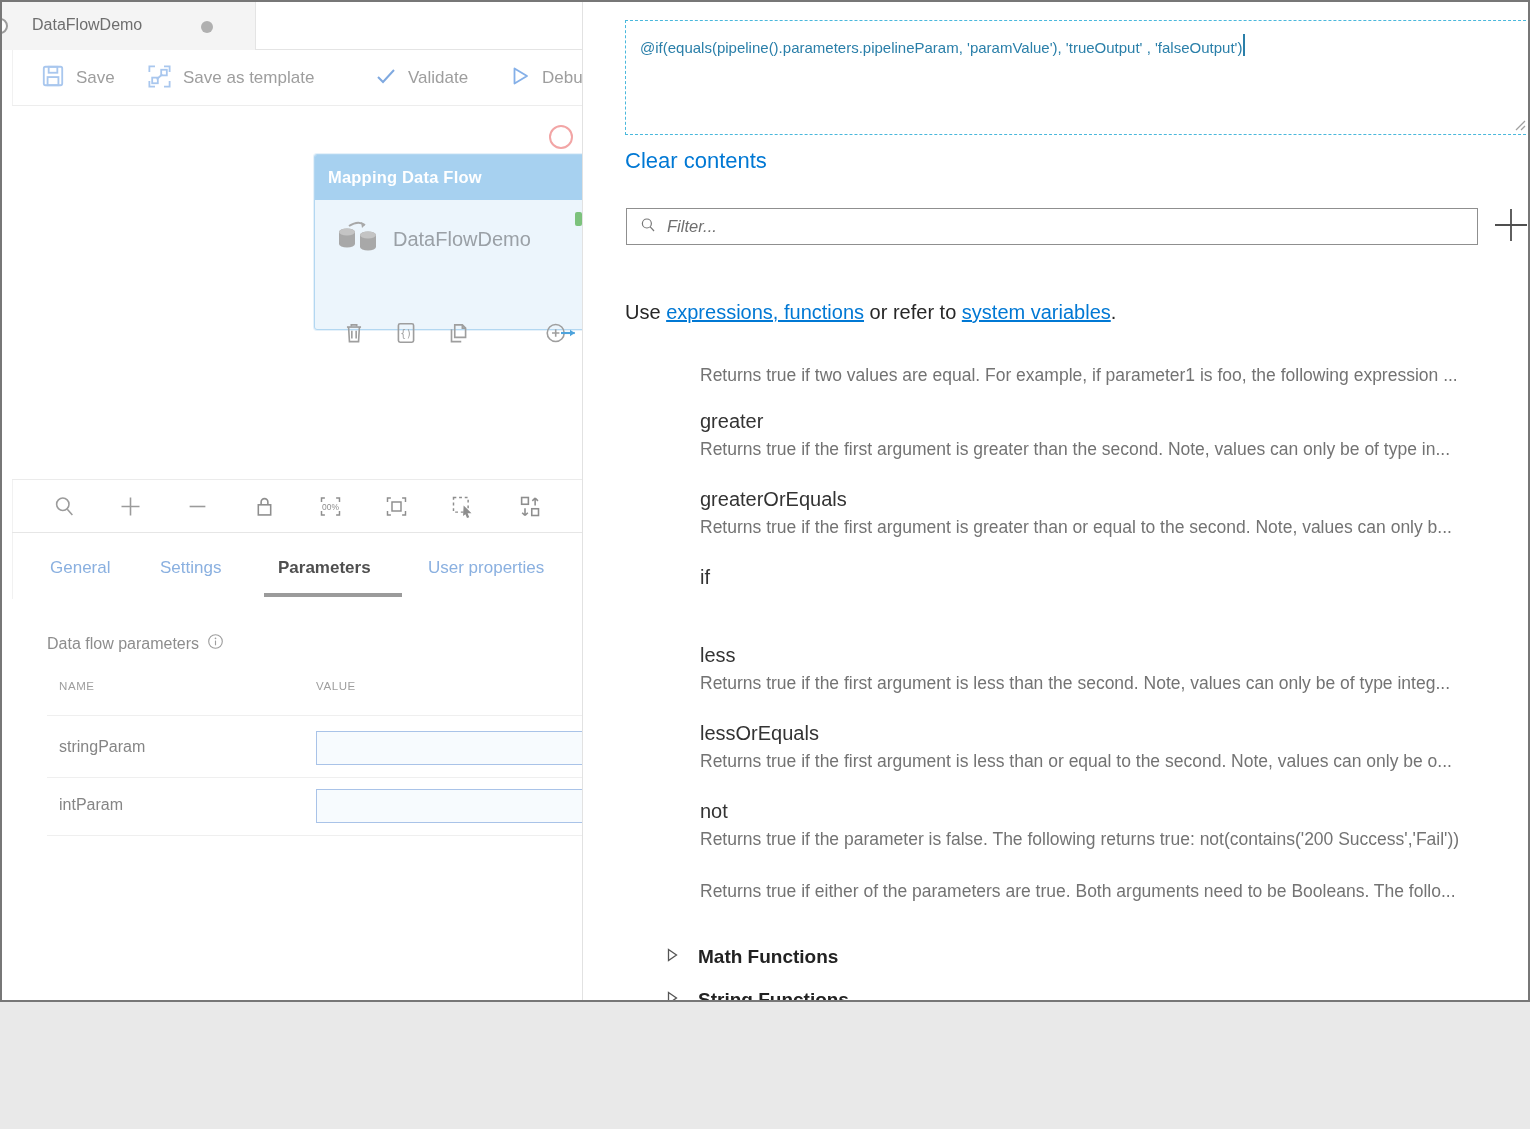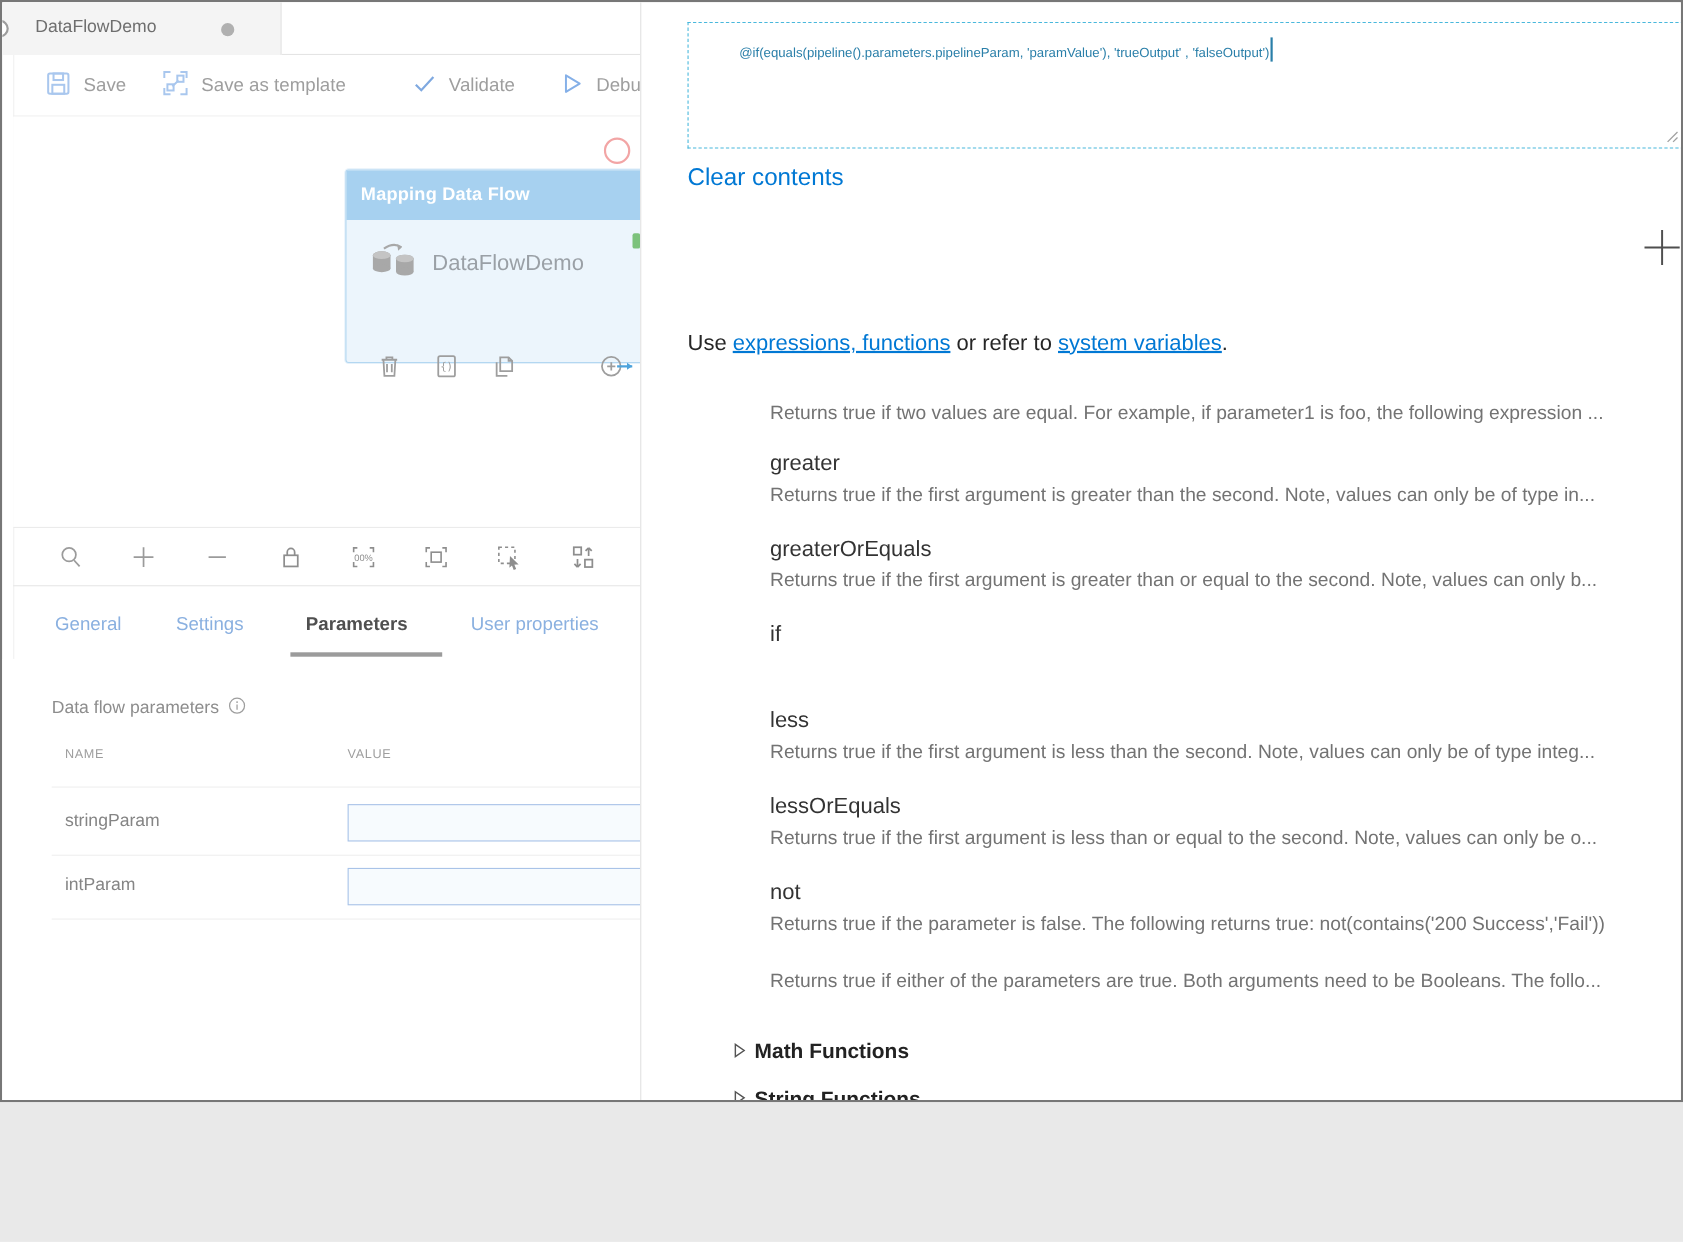--- a/index.html
+++ b/index.html
@@ -50,39 +50,39 @@
   .pp-title-row{ position:absolute; left:45px; top:34px; display:flex; align-items:center; gap:8px; }
   .pp-title{ font-size:16px; color:#8d8d8d; }
   .pp-col{ position:absolute; top:81px; font-size:11.5px; letter-spacing:.6px; color:#9e9e9e; }
   .pp-line{ position:absolute; left:45px; width:535px; height:1px; background:#efefef; }
   .pp-row-label{ position:absolute; left:57px; font-size:16px; color:#858585; }
   .pp-input{ position:absolute; left:314px; width:272px; height:34px; background:#f7fbfe; border:1.5px solid #a9c3e8; font-size:15px; color:#444; padding:0 8px; outline:none; }
 
   
   .right-panel{ position:absolute; left:580px; top:0; width:948px; height:1127px; background:#fff; border-left:1px solid #e2e2e2; }
   .expr-box{ position:absolute; left:42px; top:18px; width:906px; height:115px; border:1px dashed #49b8dc; background:#fff; padding:13px 14px; cursor:text; }
-  .expr-text{ font-size:12px; color:#2a7fa9; white-space:pre-wrap; word-break:break-word; line-height:1.35;margin-left:32px; }
+  .expr-text{ font-size:15px; color:#2a7fa9; white-space:pre-wrap; word-break:break-word; line-height:1.35; }
   .caret{ display:inline-block; width:2px; height:22px; background:#2a7fa9; vertical-align:text-bottom; margin-left:1px; }
   .resize-handle{ position:absolute; right:3px; bottom:3px; width:13px; height:13px; cursor:nwse-resize; }
   .clear-link{ position:absolute; left:42px; top:146px; font-size:22px; color:#0078d4; cursor:pointer; }
 
   .filter-wrap{ position:absolute; left:43px; top:206px; width:852px; height:37px; border:1px solid #8f8f8f; background:#fff; display:flex; align-items:center; }
   .filter-icon{ margin:0 10px 0 12px; flex:0 0 auto; }
   .filter-input{ flex:1; border:none; outline:none; font-size:16.5px; color:#333; height:100%; background:transparent; }
   .filter-input::placeholder{ font-style:italic; color:#6e6e6e; }
   .add-btn{ position:absolute; left:908px; top:203px; width:40px; height:40px; cursor:pointer; }
 
   .hint-line{ position:absolute; left:42px; top:299px; font-size:20px; color:#262626; }
   .hint-line a{ color:#0078d4; text-decoration:underline; cursor:pointer; }
 
   .fn-entry{ position:absolute; left:117px; width:812px; }
   .fn-name{ font-size:20px; color:#333; line-height:26px; cursor:pointer; }
   .fn-desc{ font-size:17.5px; color:#737373; line-height:24px; margin-top:3px; white-space:nowrap; }
 
-  .cat-row{ position:absolute; display:flex; align-items:center; gap:8px; cursor:pointer; }
+  .cat-row{ position:absolute; display:flex; align-items:center; gap:20px; cursor:pointer; }
   .cat-label{ font-size:19px; font-weight:600; color:#222; }
   .param-item{ position:absolute; left:87px; font-size:20px; color:#3d3d3d; line-height:24px; cursor:pointer; }
 
   .h-scrollbar{ position:absolute; left:0; bottom:0; width:947px; height:7px; background:#5f5f5f; }
 </style>
 </head>
 <body>
 
 <div class="window">
 
@@ -311,20 +311,29 @@
       <span class="resize-handle">
         <svg width="13" height="13" viewBox="0 0 13 13" stroke="#a0a0a0" stroke-width="1.2">
           <path d="M2 11 L11 2"></path>
             <path d="M7 11 L11 7"></path>
         </svg>
       </span>
     </div>
 
     <span class="clear-link">Clear contents</span>
 
+    <div class="filter-wrap">
+      <span class="filter-icon">
+        <svg width="18" height="18" viewBox="0 0 24 24" fill="none" stroke="#777" stroke-width="1.6">
+          <circle cx="10.5" cy="10" r="6"></circle>
+            <path d="M15 14.5 L20 20"></path>
+        </svg>
+      </span>
+      <input class="filter-input" placeholder="Filter..." style="">
+    </div>
     <span class="add-btn">
       <svg width="40" height="40" viewBox="0 0 40 40" stroke="#4f4f4f" stroke-width="1.8">
         <path d="M20 4 V36 M4 20 H36"></path>
       </svg>
     </span>
 
     <div class="hint-line"><span>Use </span><a>expressions, functions</a><span> or refer to </span><a>system variables</a><span>.</span></div>
 
     <div class="fn-entry" style="top:358px;">
       <div class="fn-name"></div>

